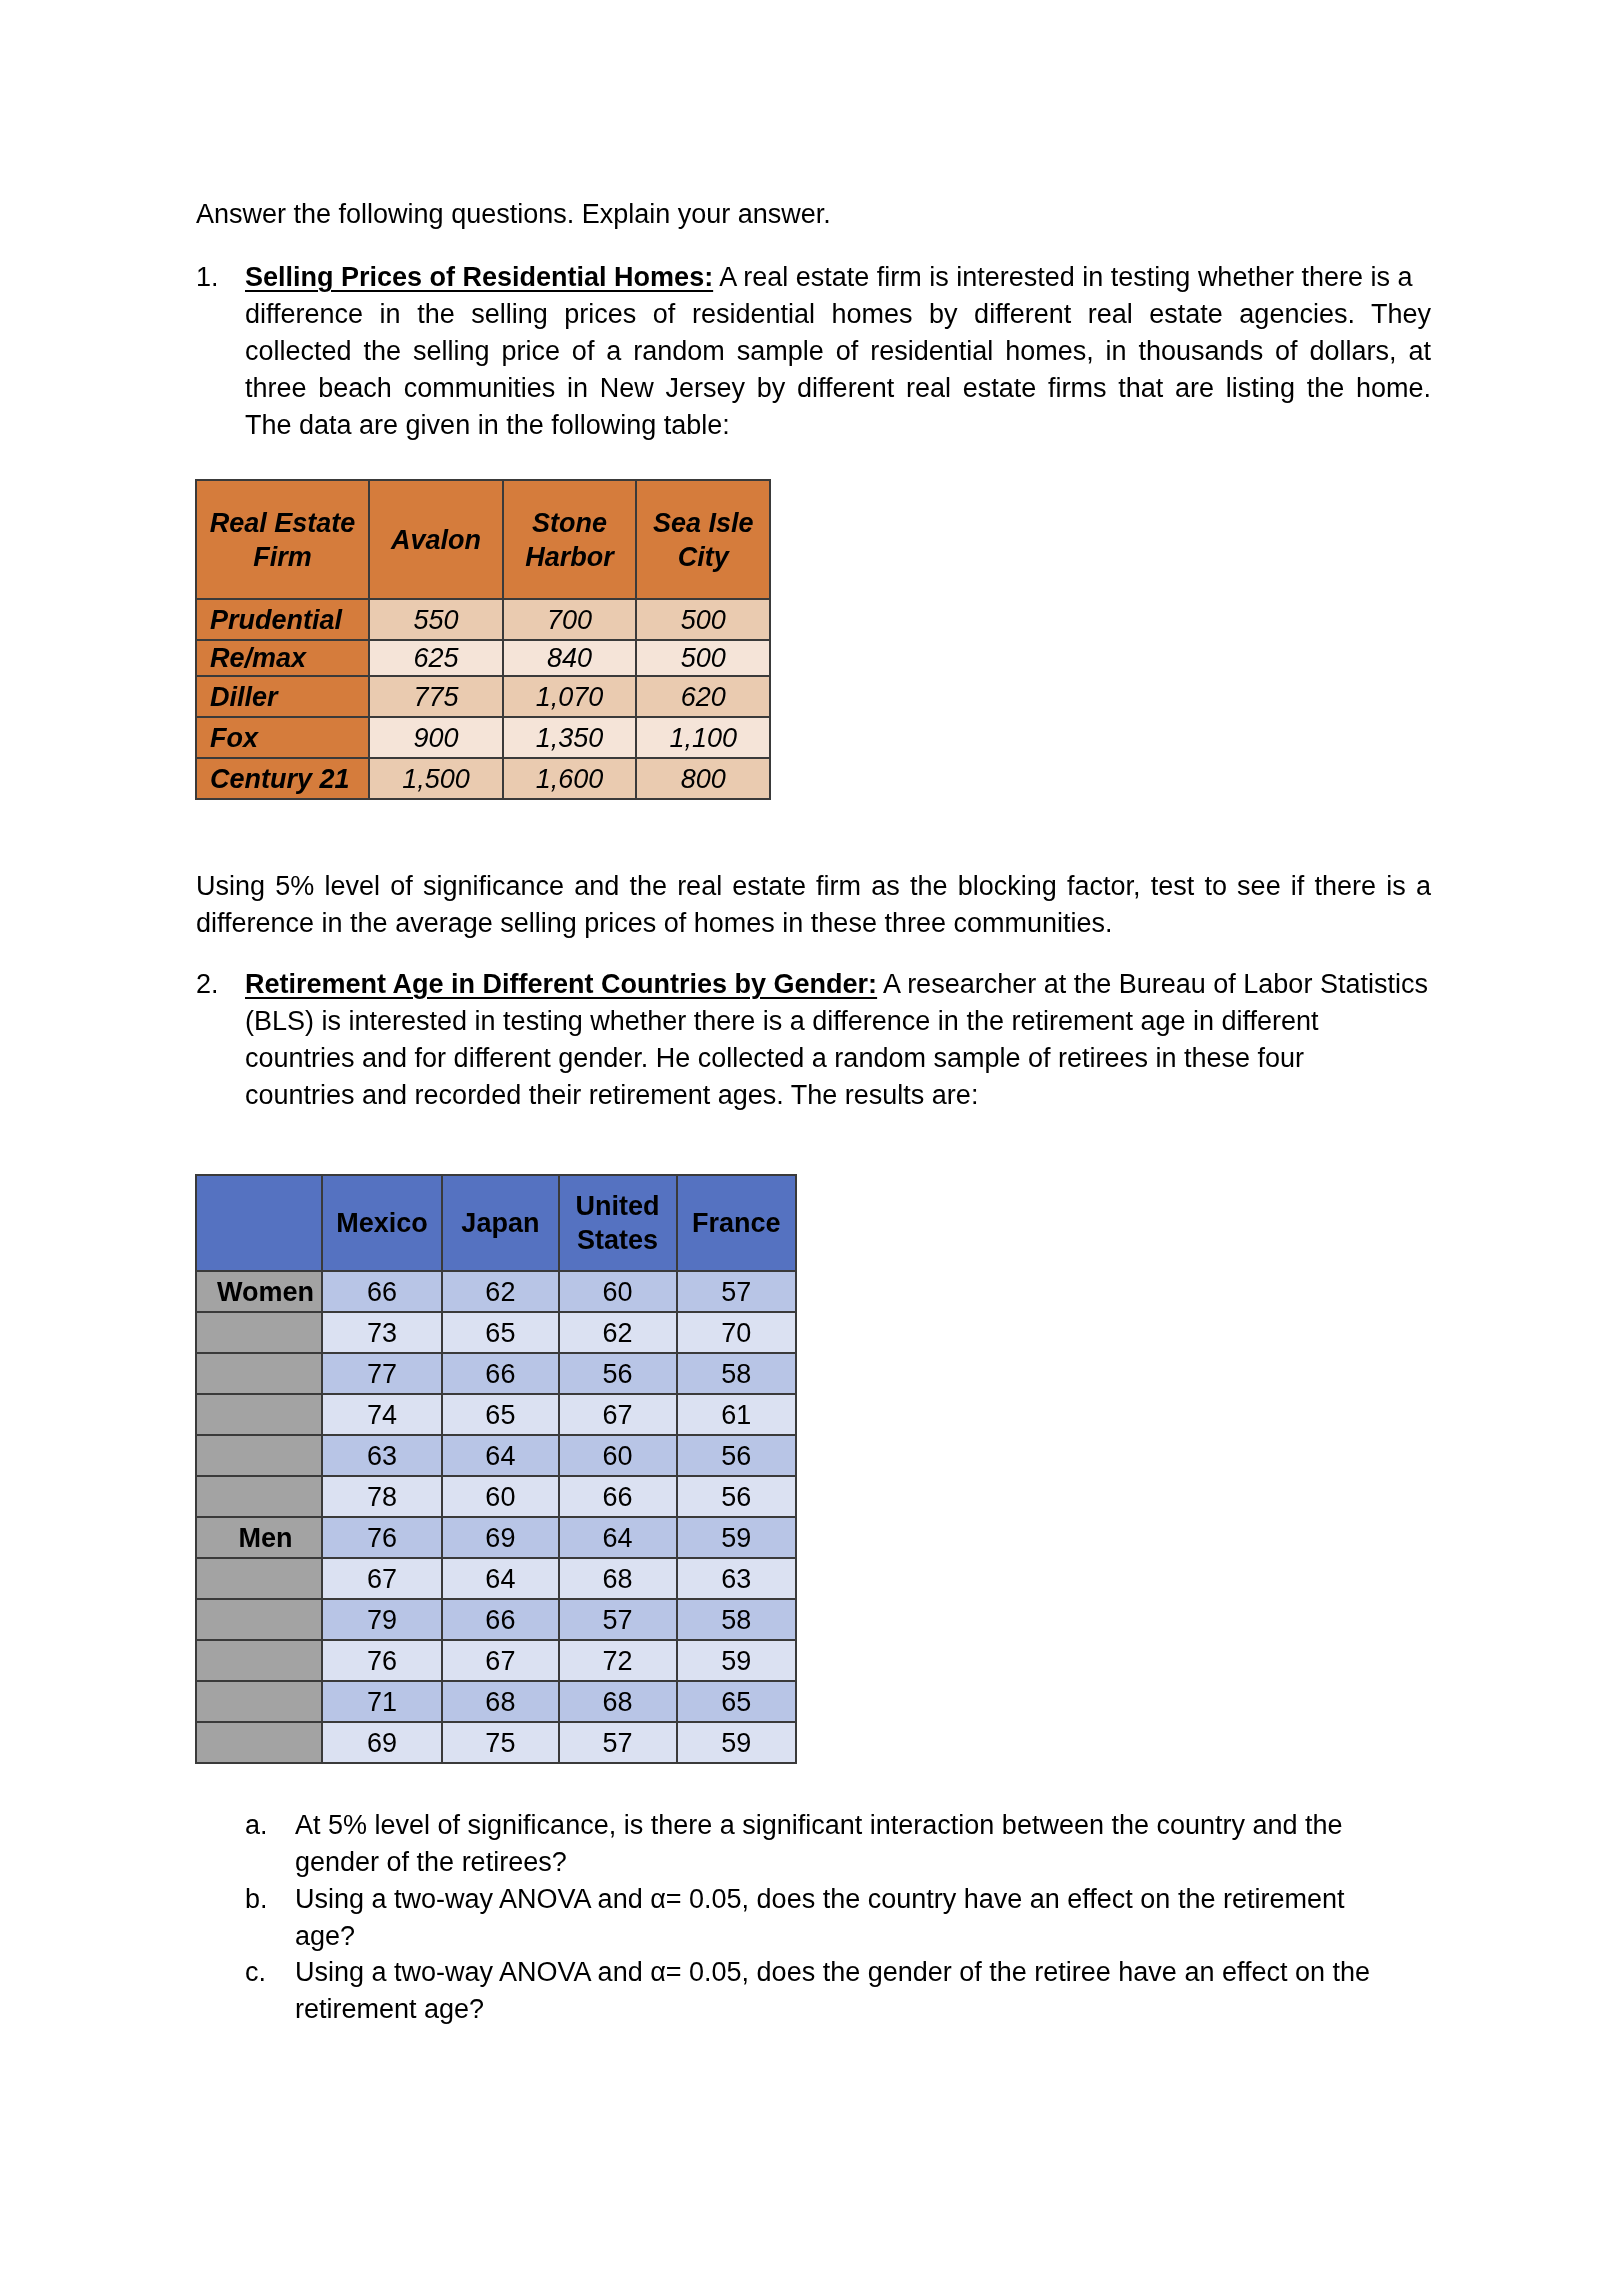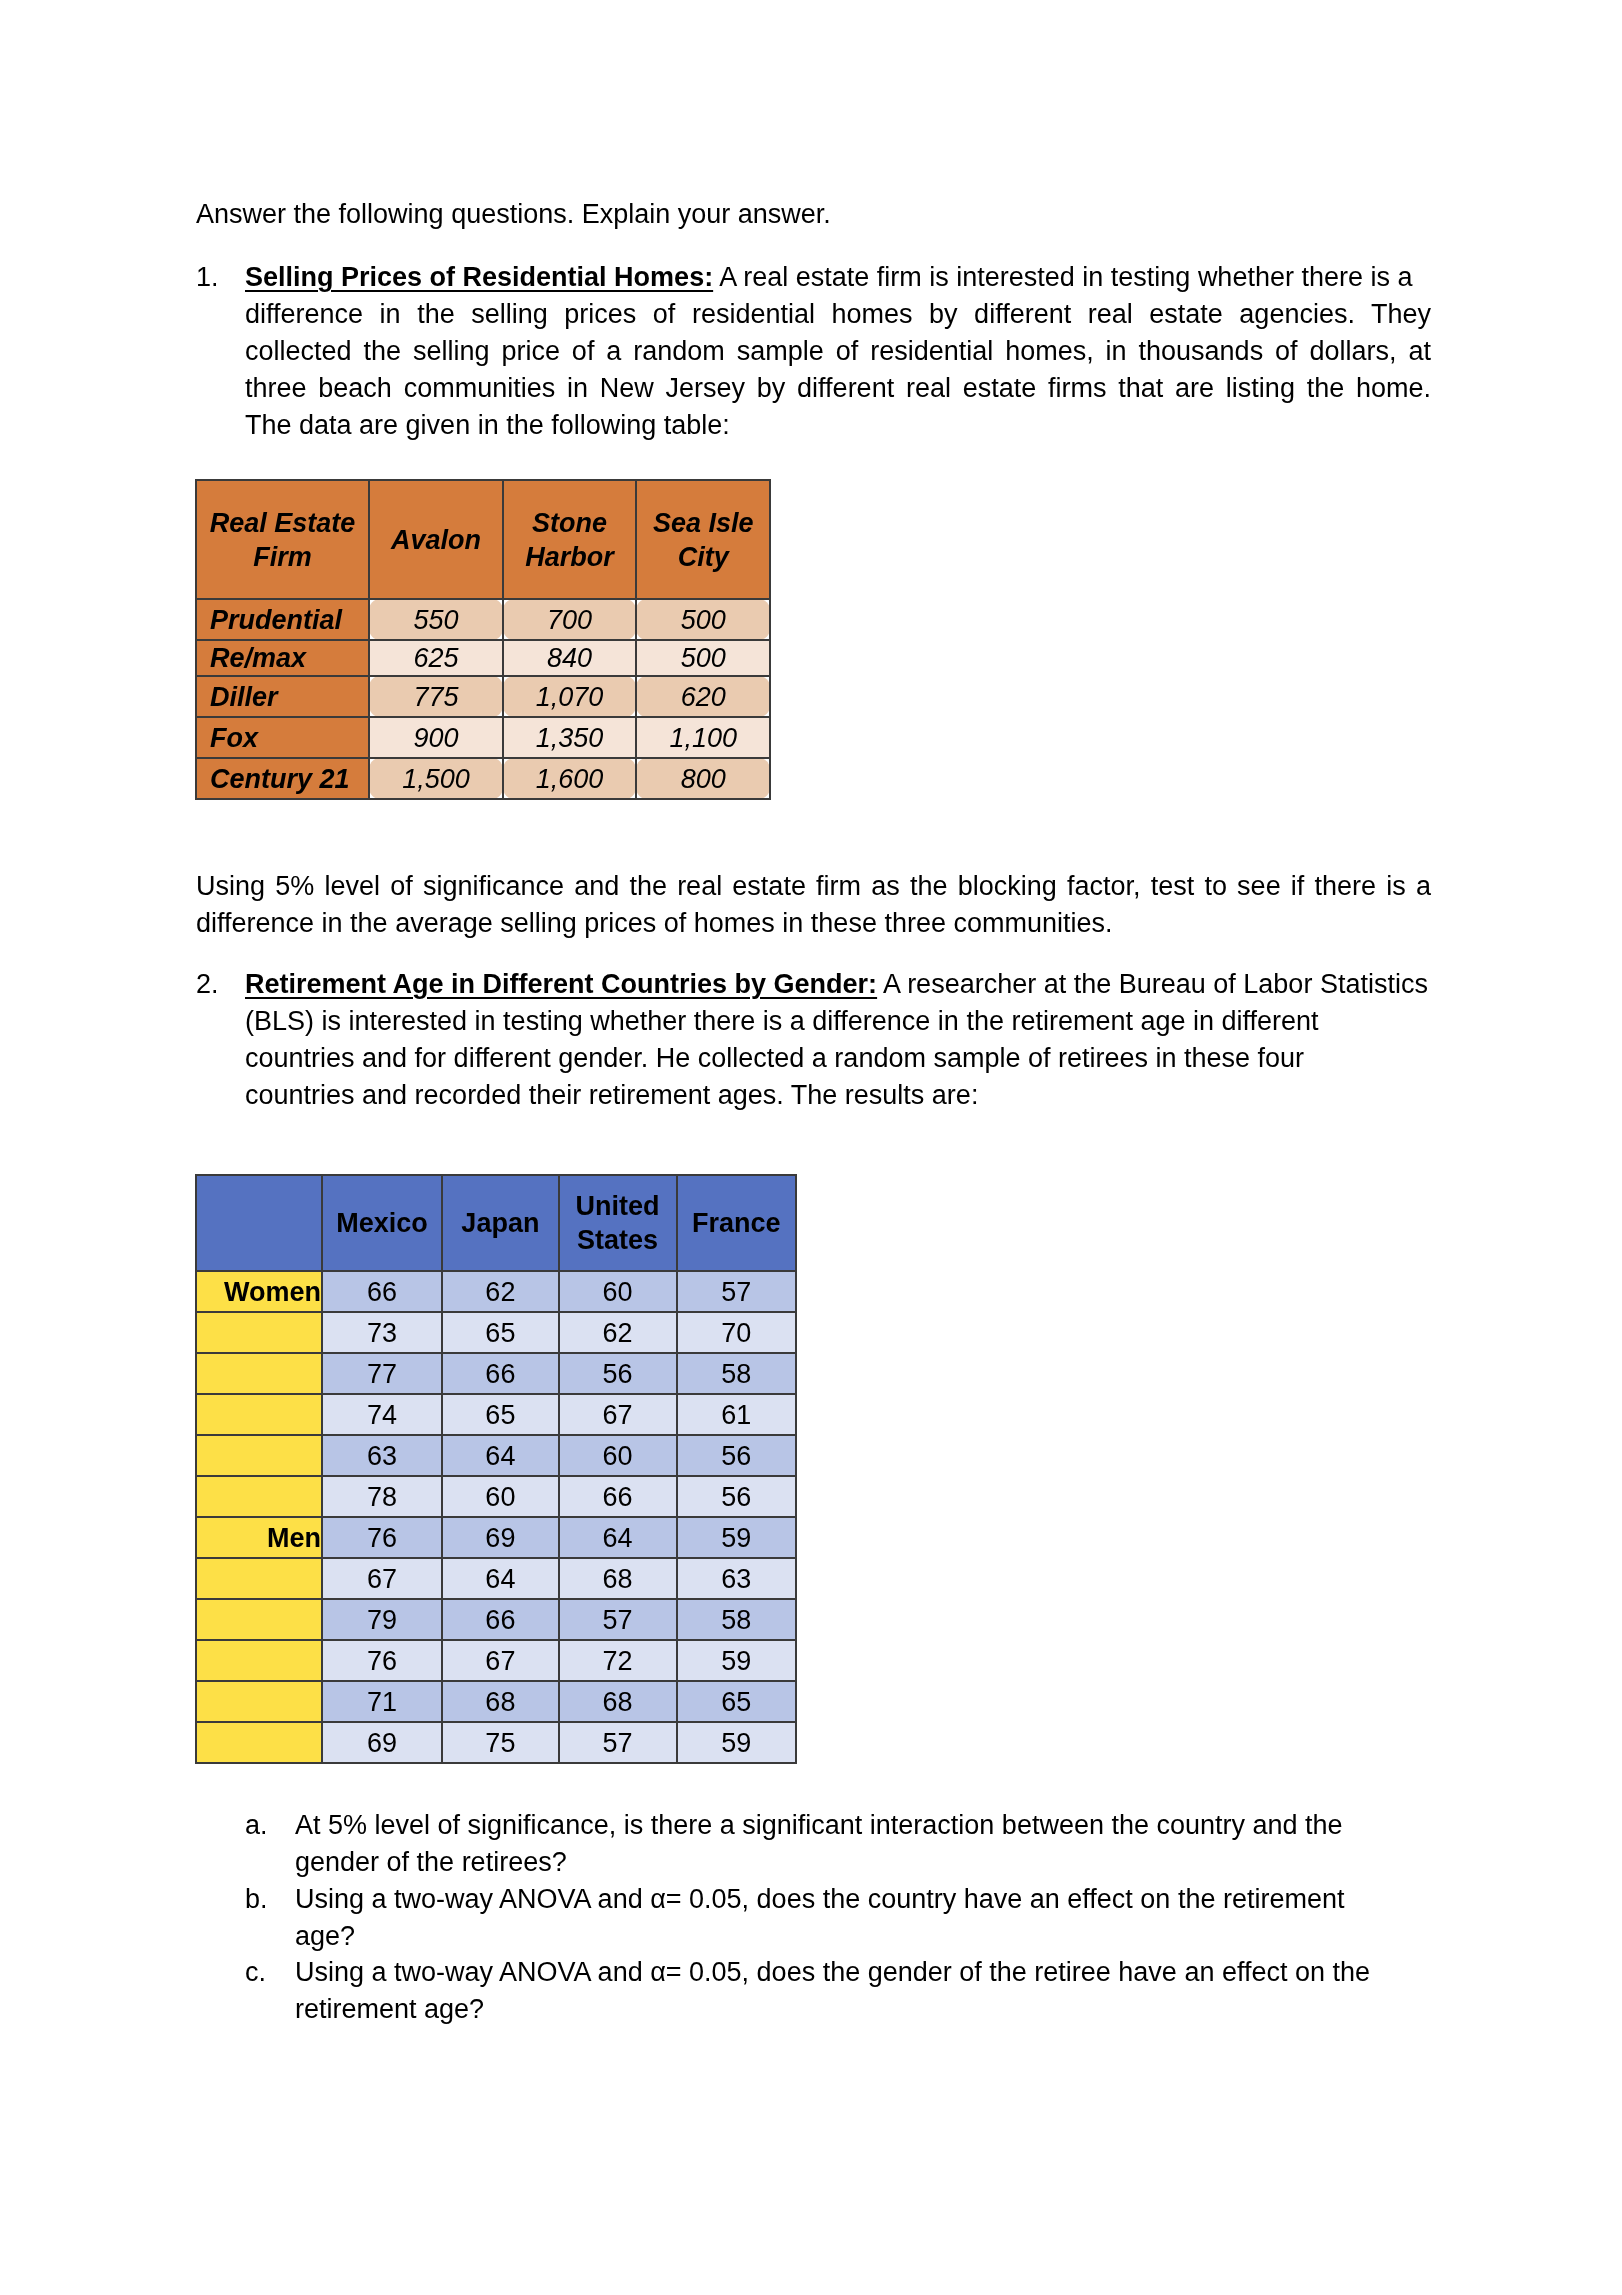--- a/index.html
+++ b/index.html
@@ -8,25 +8,25 @@
   .abs { position:absolute; }
   .para { font-size:27px; line-height:37px; }
   .just { text-align:justify; text-align-last:left; }
   .num { position:absolute; left:0; top:0; }
   .head { font-weight:bold; text-decoration:underline; text-underline-offset:3.9px; text-decoration-thickness:2px; }
   table { border-collapse:collapse; position:absolute; font-size:27px; }
   td, th { border:2px solid #3a3a3a; padding:0; text-align:center; vertical-align:middle; line-height:34px; }
   
   #t1 th { background:#D57C3C; font-weight:bold; }
   #t1 td.rowlab { background:#D57C3C; font-weight:bold; text-align:left; padding-left:13px; }
-  #t1 tr.odd td.val { background:#EACBB0;border-radius:11px; }
+  #t1 tr.odd td.val { background:#EACBB0; }
   #t1 tr.even td.val { background:#F5E4D8; }
   
   #t2 th { background:#5572C1; font-weight:bold; }
-  #t2 td.rowlab { background:#fde047; font-weight:bold; text-align:right; padding-left:13px; }
+  #t2 td.rowlab { background:#a3a3a3; font-weight:bold; text-align:center; padding-left:13px; }
   #t2 tr.odd td.val { background:#B8C5E6; }
   #t2 tr.even td.val { background:#DBE1F2; }
   .sub { position:absolute; font-size:27px; line-height:37px; }
   .sub .lab { position:absolute; left:0; top:0; }
 </style>
 </head>
 <body>
 
 <div class="abs para" style="left:196px; top:196px;">Answer the following questions. Explain your answer.</div>
 

